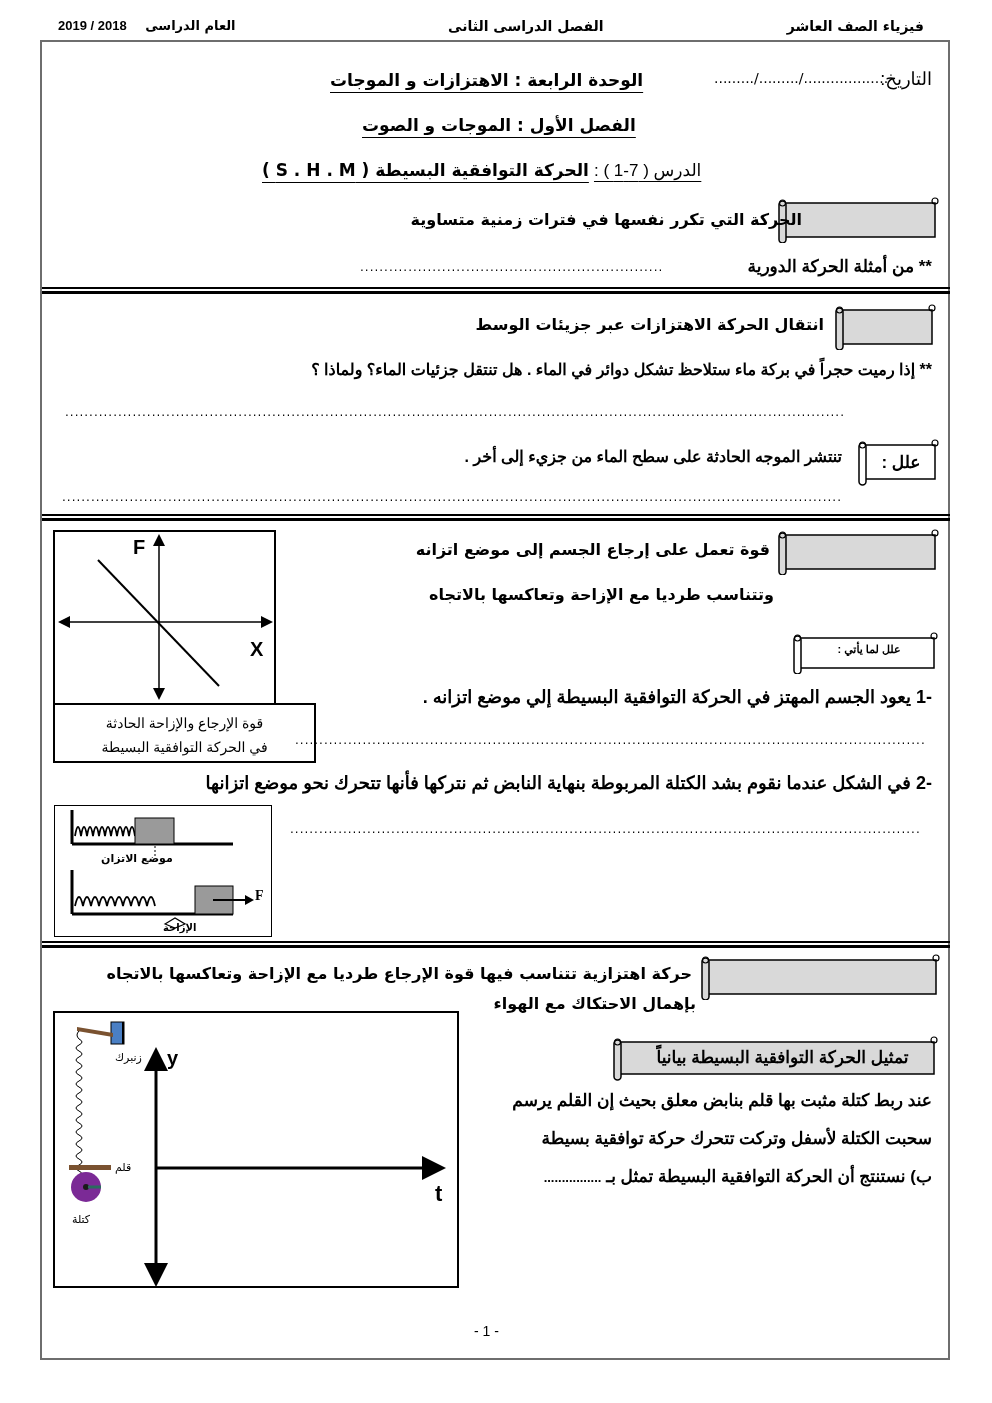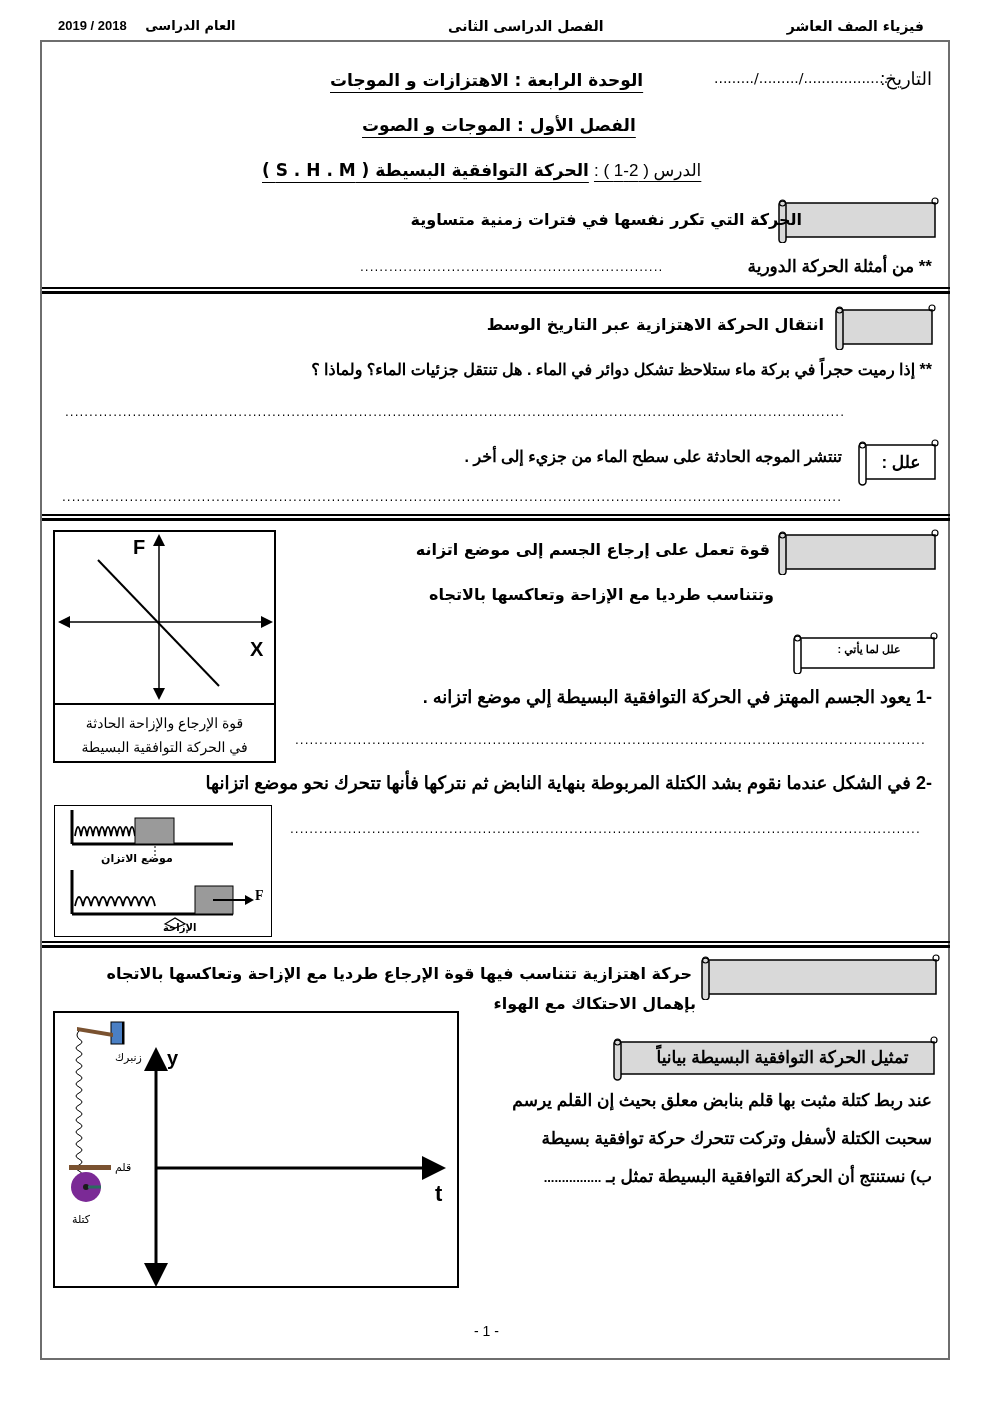--- a/index.html
+++ b/index.html
@@ -38,21 +38,21 @@
 <div class="sep" style="top:514px;"></div>
 <div class="sep" style="top:941px;"></div>
 
 <div class="abs rtl" style="right:60px; top:68px; font-size:18px; font-family:'Liberation Sans',sans-serif;">التاريخ:</div>
 <div class="abs" style="left:714px; top:70px; font-size:14px;">........./........./...................</div>
 
 <div class="abs rtl title" style="left:330px; top:70px;">الوحدة الرابعة : الاهتزازات و الموجات</div>
 <div class="abs rtl title" style="left:362px; top:115px;">الفصل الأول : الموجات و الصوت</div>
 
 <div class="abs rtl" style="left:262px; top:160px; white-space:nowrap;">
-  <span style="font-size:17px; font-family:'Liberation Sans',sans-serif; text-decoration:underline; text-underline-offset:5px;">الدرس ( 2-1 ) :</span>
+  <span style="font-size:17px; font-family:'Liberation Sans',sans-serif; text-decoration:underline; text-underline-offset:5px;">الدرس ( 7-1 ) :</span>
   <span class="title">الحركة التوافقية البسيطة ( S . H . M )</span>
 </div>
 
 <div class="scroll" style="left:775px; top:195px;">
   <svg width="168" height="48" viewBox="0 0 168 48">
     <path d="M8 8 H160 V42 H8 Z" fill="#d9d9d9" stroke="#000" stroke-width="1.5"></path>
     <rect x="4" y="6" width="7" height="42" rx="3.5" fill="#d9d9d9" stroke="#000" stroke-width="1.5"></rect>
     <circle cx="7.5" cy="8" r="3" fill="none" stroke="#000" stroke-width="1.2"></circle>
     <circle cx="160" cy="6" r="3" fill="none" stroke="#000" stroke-width="1.2"></circle>
   </svg>
@@ -63,21 +63,21 @@
 <div class="abs dots" style="left:360px; top:260px; width:355px;">...............................................................</div>
 
 <div class="scroll" style="left:832px; top:302px;">
   <svg width="108" height="48" viewBox="0 0 108 48">
     <path d="M8 8 H100 V42 H8 Z" fill="#d9d9d9" stroke="#000" stroke-width="1.5"></path>
     <rect x="4" y="6" width="7" height="42" rx="3.5" fill="#d9d9d9" stroke="#000" stroke-width="1.5"></rect>
     <circle cx="7.5" cy="8" r="3" fill="none" stroke="#000" stroke-width="1.2"></circle>
     <circle cx="100" cy="6" r="3" fill="none" stroke="#000" stroke-width="1.2"></circle>
   </svg>
 </div>
-<div class="abs rtl bold" style="right:168px; top:315px;">انتقال الحركة الاهتزازية عبر التاريخ الوسط</div>
+<div class="abs rtl bold" style="right:168px; top:315px;">انتقال الحركة الاهتزازات عبر جزيئات الوسط</div>
 
 <div class="abs rtl norm" style="right:60px; top:360px; font-size:16px;">** إذا رميت حجراً في بركة ماء ستلاحظ تشكل دوائر في الماء . هل تنتقل جزئيات الماء؟ ولماذا ؟</div>
 <div class="abs dots" style="left:65px; top:405px; width:868px;">..................................................................................................................................................................</div>
 
 <div class="scroll" style="left:855px; top:437px;">
   <svg width="86" height="50" viewBox="0 0 86 50">
     <path d="M8 8 H80 V42 H8 Z" fill="#fff" stroke="#000" stroke-width="1.5"></path>
     <rect x="4" y="6" width="7" height="42" rx="3.5" fill="#fff" stroke="#000" stroke-width="1.5"></rect>
     <circle cx="7.5" cy="8" r="3" fill="none" stroke="#000" stroke-width="1.2"></circle>
     <circle cx="80" cy="6" r="3" fill="none" stroke="#000" stroke-width="1.2"></circle>
@@ -96,21 +96,21 @@
     </defs>
     <line x1="104" y1="90" x2="104" y2="5" stroke="#000" stroke-width="1.5" marker-end="url(#ah)"></line>
     <line x1="104" y1="90" x2="104" y2="165" stroke="#000" stroke-width="1.5" marker-end="url(#ah)"></line>
     <line x1="104" y1="90" x2="215" y2="90" stroke="#000" stroke-width="1.5" marker-end="url(#ah)"></line>
     <line x1="104" y1="90" x2="6" y2="90" stroke="#000" stroke-width="1.5" marker-end="url(#ah)"></line>
     <line x1="43" y1="28" x2="164" y2="154" stroke="#000" stroke-width="2"></line>
   </svg>
   <div class="abs" style="left:78px; top:4px; font-weight:bold; font-size:20px; font-family:'Liberation Sans',sans-serif;">F</div>
   <div class="abs" style="left:195px; top:106px; font-weight:bold; font-size:20px; font-family:'Liberation Sans',sans-serif;">X</div>
 </div>
-<div class="box" style="left:53px; top:703px; width:223px; height:60px; text-align:center; direction:rtl; font-size:14px; font-family:'Liberation Sans',sans-serif; padding-top:6px; line-height:24px;">
+<div class="box" style="left:53px; top:703px; width:263px; height:60px; text-align:center; direction:rtl; font-size:14px; font-family:'Liberation Sans',sans-serif; padding-top:6px; line-height:24px;">
   <div>قوة الإرجاع والإزاحة الحادثة</div>
   <div>في الحركة التوافقية البسيطة</div>
 </div>
 
 <div class="scroll" style="left:775px; top:527px;">
   <svg width="168" height="48" viewBox="0 0 168 48">
     <path d="M8 8 H160 V42 H8 Z" fill="#d9d9d9" stroke="#000" stroke-width="1.5"></path>
     <rect x="4" y="6" width="7" height="42" rx="3.5" fill="#d9d9d9" stroke="#000" stroke-width="1.5"></rect>
     <circle cx="7.5" cy="8" r="3" fill="none" stroke="#000" stroke-width="1.2"></circle>
     <circle cx="160" cy="6" r="3" fill="none" stroke="#000" stroke-width="1.2"></circle>

